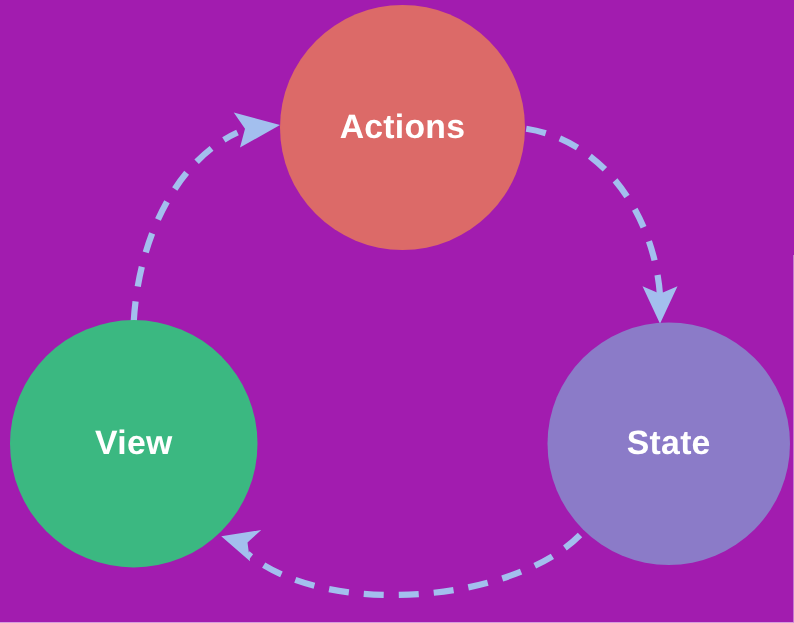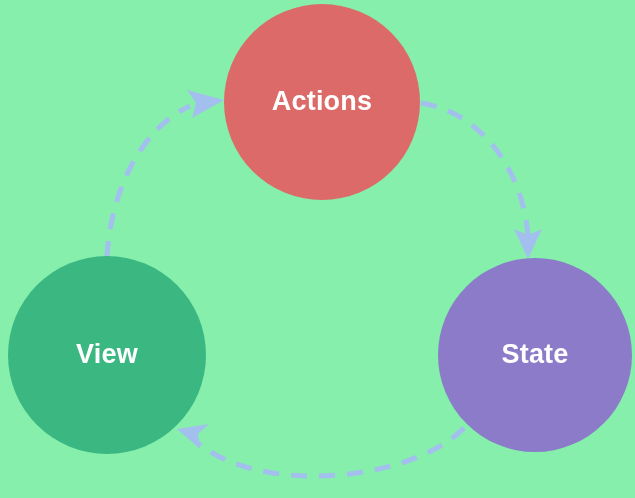--- a/index.html
+++ b/index.html
@@ -10,21 +10,21 @@
   body {
     width: 635px;
     height: 498px;
     font-family: "Liberation Sans", sans-serif;
     overflow: hidden;
   }
   #diagram-root {
     position: relative;
     width: 635px;
     height: 498px;
-    background: #86efac;
+    background: #a21caf;
   }
   #flow-svg {
     position: absolute;
     top: 0;
     left: 0;
     width: 635px;
     height: 498px;
     display: block;
   }
   .node-label {

